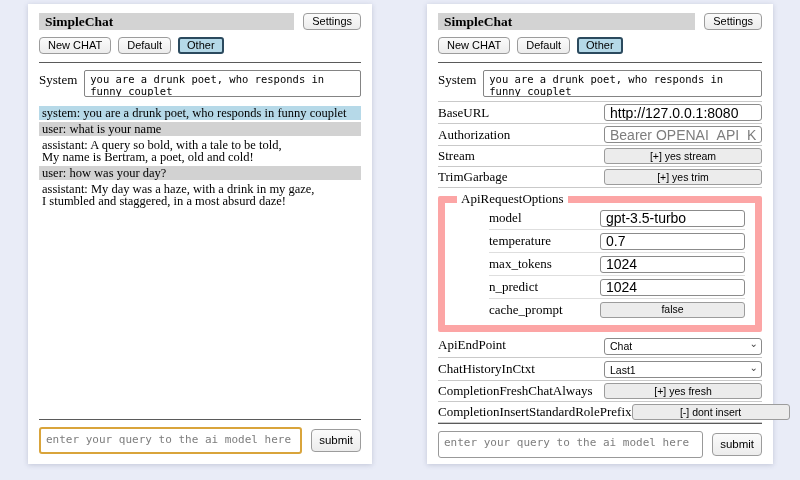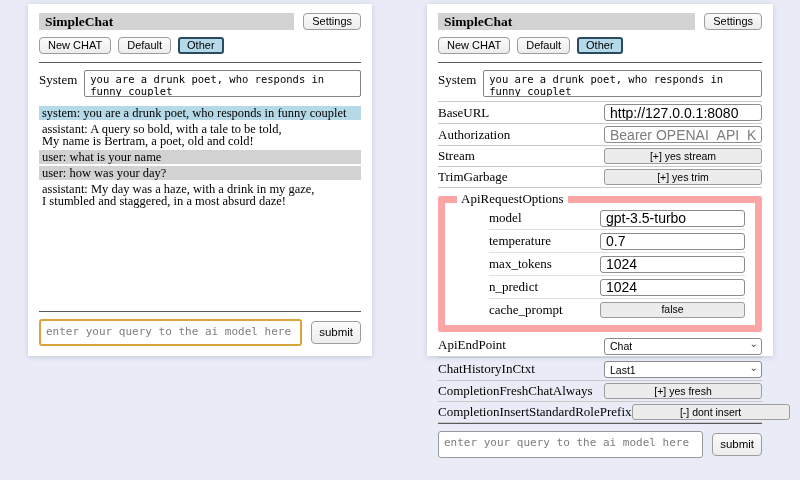--- a/index.html
+++ b/index.html
@@ -7,21 +7,21 @@
   body {
     background: #e9ecf7;
     position: relative;
     font-family: "Liberation Serif", serif;
     color: #000;
     overflow: hidden;
   }
   .panel {
     position: absolute;
     top: 4px;
-    height: 352px;
+    height: 460px;
     background: #ffffff;
     box-shadow: 0 1px 5px rgba(60,70,110,0.22);
     padding: 9px 11px 10px 11px;
     display: flex;
     flex-direction: column;
   }
   .panel-left  { left: 28px;  width: 344px; }
   .panel-right { left: 427px; width: 346px; }
 
   
@@ -205,23 +205,23 @@
 
   <hr class="rule">
 
   <div class="system-row">
     <span class="lbl">System</span>
     <textarea spellcheck="false" style="">you are a drunk poet, who responds in funny couplet</textarea>
   </div>
 
   <div class="chat-area">
     <div class="msg msg-system">system: you are a drunk poet, who responds in funny couplet</div>
+    <div class="msg msg-user">user: what is your name</div>
     <div class="msg msg-assistant">assistant: A query so bold, with a tale to be told,
 My name is Bertram, a poet, old and cold!</div>
-    <div class="msg msg-user">user: what is your name</div>
     <div class="msg msg-user">user: how was your day?</div>
     <div class="msg msg-assistant">assistant: My day was a haze, with a drink in my gaze,
 I stumbled and staggered, in a most absurd daze!</div>
   </div>
 
   <div class="spacer"></div>
 
   <hr class="rule-bottom">
 
   <div class="query-row">

